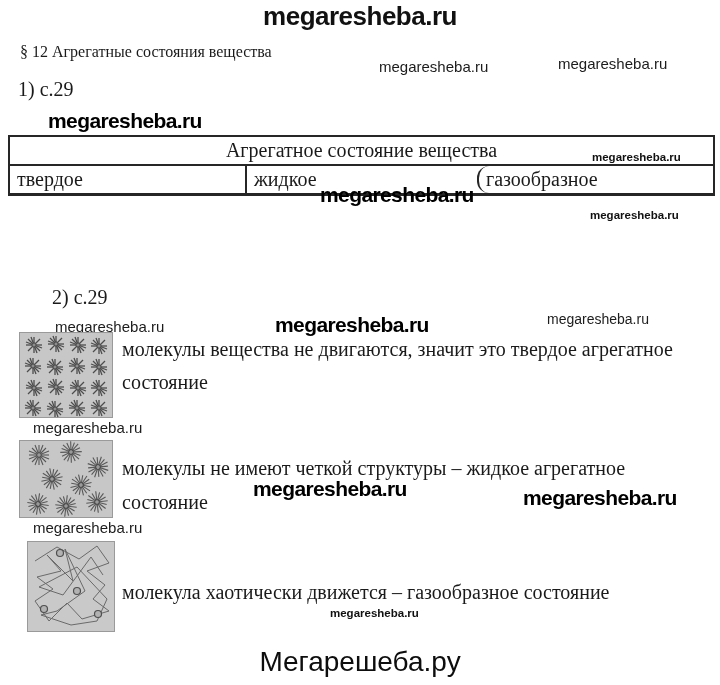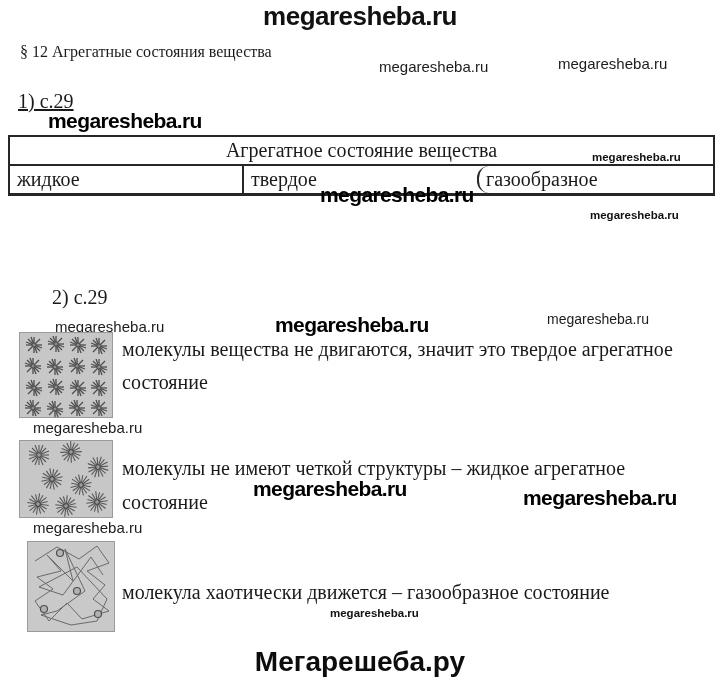--- a/index.html
+++ b/index.html
@@ -8,52 +8,52 @@
   .abs{position:absolute;white-space:nowrap;}
   .sans{font-family:"Liberation Sans", sans-serif;}
   .wm-top{font-size:26px;font-weight:bold;letter-spacing:-0.5px;color:#111;}
   .wm-bold{font-size:21px;font-weight:bold;letter-spacing:-0.6px;color:#000;}
   .wm-reg{font-size:15px;color:#1c1c1c;}
   .wm-reg-sm{font-size:14px;color:#1c1c1c;}
   .wm-tiny{font-size:11.5px;font-weight:bold;color:#111;}
   .t20{font-size:20px;}
   .t21{font-size:16px;}
   .para{white-space:normal;line-height:33px;}
-  .footer{font-size:28px;font-weight:bold;color:#0d0d0d;letter-spacing:0;}
+  .footer{font-size:28px;font-weight:normal;color:#0d0d0d;letter-spacing:0;}
   
   .agg-table{position:absolute;left:8px;top:135px;width:703px;
              border:2px solid #262626;border-bottom-width:3px;}
   .agg-header{height:27px;line-height:27px;text-align:center;font-size:20px;
               border-bottom:2px solid #262626;position:relative;}
   .agg-row{display:flex;height:27px;line-height:26px;font-size:20px;}
   .agg-cell{padding-left:7px;box-sizing:border-box;}
   .agg-cell+.agg-cell{border-left:2px solid #262626;}
   .c1{width:235px;}.c2{width:232px;}.c3{flex:1;border-radius:12px;}
   figure{margin:0;}
 </style>
 </head>
 <body>
 
 <div class="abs sans wm-top" style="left:0;top:1px;width:720px;text-align:center;">megaresheba.ru</div>
 
 <div class="abs t21" style="left:20px;top:43px;">§ 12 Агрегатные состояния вещества</div>
 <div class="abs sans wm-reg" style="left:379px;top:58px;">megaresheba.ru</div>
 <div class="abs sans wm-reg" style="left:558px;top:55px;">megaresheba.ru</div>
 
-<div class="abs t20" style="left:18px;top:90px;text-decoration:underline;">1) с.29</div>
+<div class="abs t20" style="left:18px;top:78px;">1) с.29</div>
 <div class="abs sans wm-bold" style="left:48px;top:109px;">megaresheba.ru</div>
 
 <div class="agg-table">
   <div class="agg-header">
     <span>Агрегатное состояние вещества</span>
     <span class="abs sans wm-tiny" style="left:582px;top:7px;">megaresheba.ru</span>
   </div>
   <div class="agg-row">
+    <div class="agg-cell c1">твердое</div>
     <div class="agg-cell c2">жидкое</div>
-    <div class="agg-cell c1">твердое</div>
     <div class="agg-cell c3">газообразное</div>
   </div>
 </div>
 
 <div class="abs sans wm-bold" style="left:320px;top:183px;">megaresheba.ru</div>
 <div class="abs sans wm-tiny" style="left:590px;top:209px;">megaresheba.ru</div>
 
 <div class="abs t20" style="left:18px;top:286px;margin-left:34px;">2) с.29</div>
 
 <div class="abs sans wm-reg" style="left:55px;top:318px;">megaresheba.ru</div>

